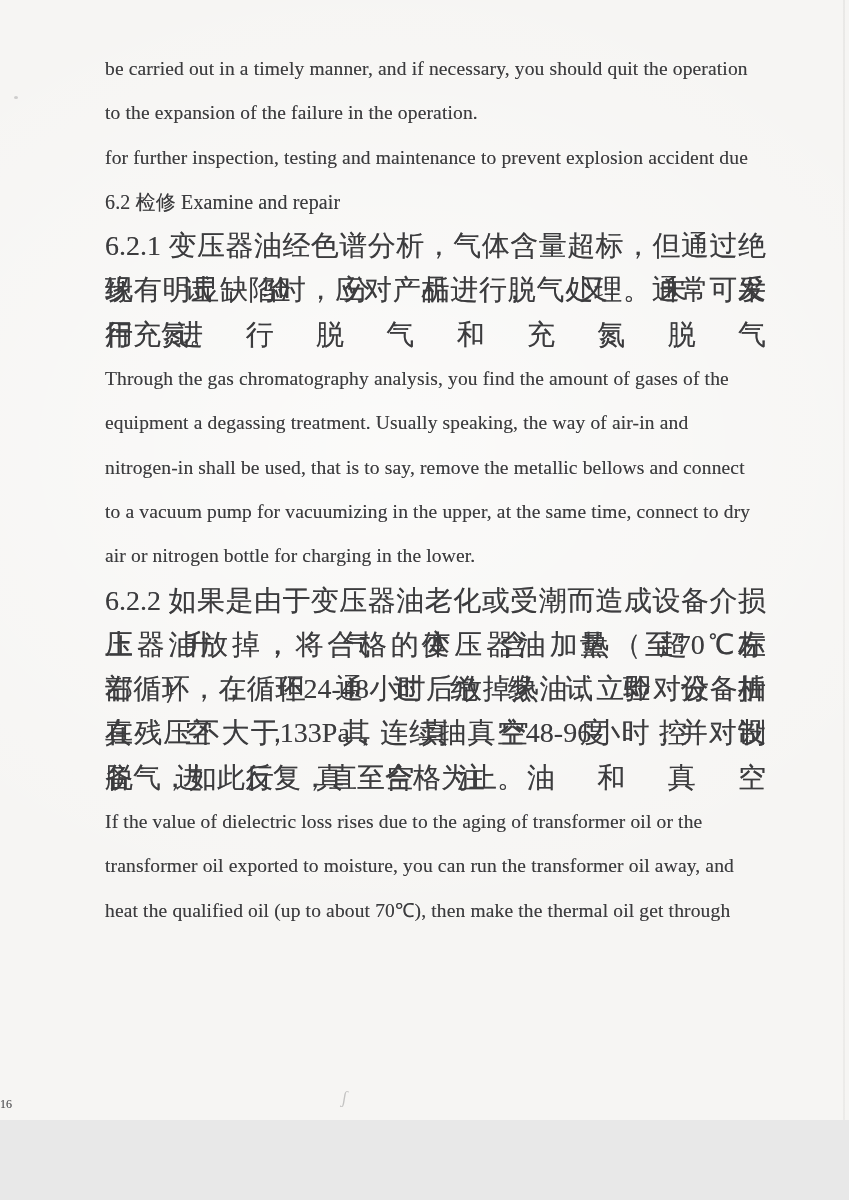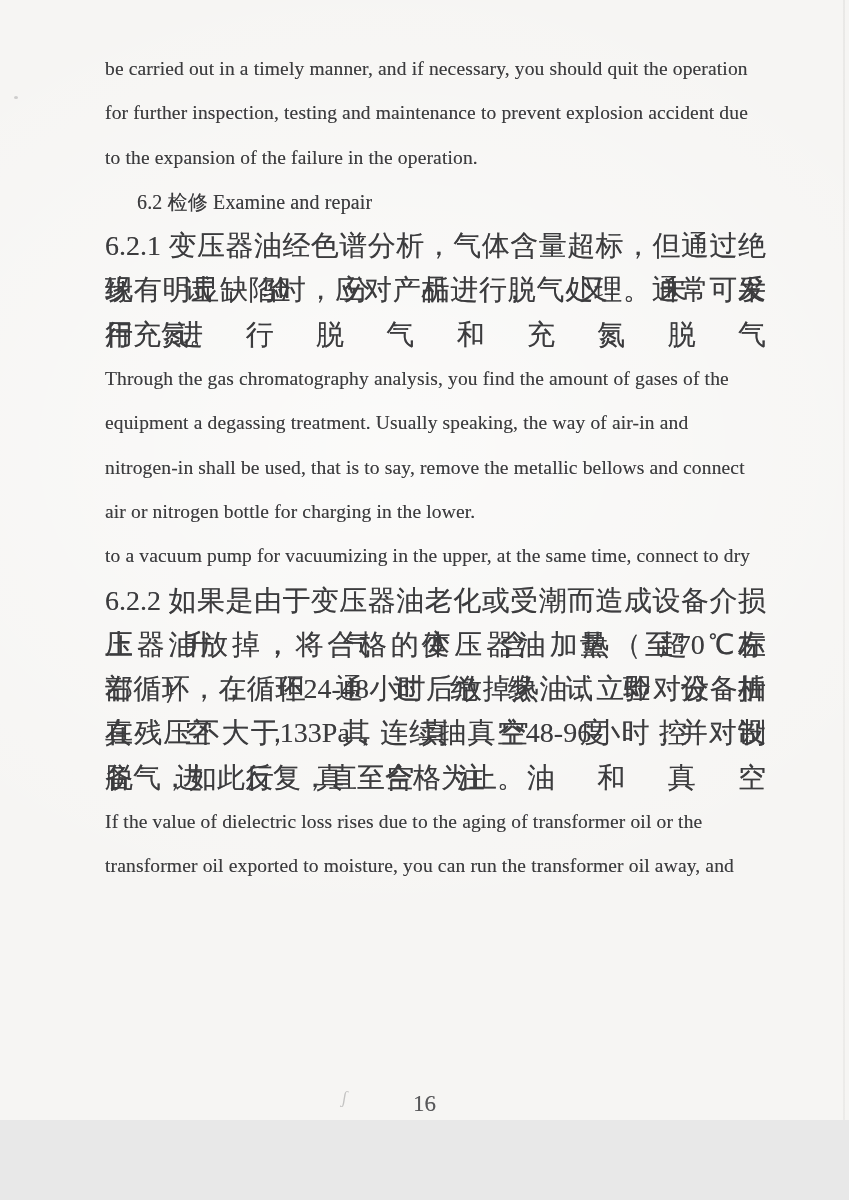--- a/index.html
+++ b/index.html
@@ -28,28 +28,28 @@
     font-size: 19.5px;
     letter-spacing: 0.15px;
     text-shadow: 0 0 0.5px rgba(70,70,72,0.55);
   }
   .line.zh { font-size: 28px; letter-spacing: 0; }
   .line.zh.j {
     white-space: normal;
     text-align: justify;
     text-align-last: justify;
   }
-  .line.heading { font-size: 20px; margin-left: 32px; }
+  .line.heading { font-size: 20px; }
   .page-number {
     position: absolute;
     left: 0;
     top: 1092px;
     width: 849px;
-    text-align: center;
-    font-size: 23px;
+    text-align: left;
+    font-size: 12px;
     line-height: 24px;
     color: #58585a;
     text-shadow: 0 0 0.5px rgba(90,90,92,0.5);
   }
   
   .right-edge-line {
     position: absolute;
     top: 0; right: 4px;
     width: 2px; height: 100%;
     background: linear-gradient(to bottom, #e6e5e3 0%, #efeeec 45%, #e9e8e6 100%);
@@ -94,53 +94,54 @@
 </style>
 </head>
 <body>
 
 <div class="page">
 
   <div class="text-block">
 
     <div class="para">
       <div class="line en">be carried out in a timely manner, and if necessary, you should quit the operation</div>
+      <div class="line en">to the expansion of the failure in the operation.</div>
       <div class="line en">for further inspection, testing and maintenance to prevent explosion accident due</div>
-      <div class="line en">to the expansion of the failure in the operation.</div>
     </div>
 
     <div class="para">
       <div class="line heading">6.2 检修  Examine and repair</div>
     </div>
 
     <div class="para">
       <div class="line zh j">6.2.1 变压器油经色谱分析，气体含量超标，但通过绝缘试验分析，又未发</div>
       <div class="line zh j">现有明显缺陷时，应对产品进行脱气处理。通常可采用进行脱气和充氮脱气</div>
       <div class="line zh">行充氮。</div>
     </div>
 
     <div class="para">
       <div class="line en">Through the gas chromatography analysis, you find the amount of gases of the</div>
       <div class="line en">equipment a degassing treatment. Usually speaking, the way of air-in and</div>
       <div class="line en">nitrogen-in shall be used, that is to say, remove the metallic bellows and connect</div>
+      <div class="line en">to a vacuum pump for vacuumizing in the upper, at the same time, connect to dry</div>
       <div class="line en">air or nitrogen bottle for charging in the lower.</div>
-      <div class="line en">to a vacuum pump for vacuumizing in the upper, at the same time, connect to dry</div>
     </div>
 
     <div class="para">
       <div class="line zh j">6.2.2 如果是由于变压器油老化或受潮而造成设备介损上升，气体含量超标</div>
       <div class="line zh j">压器油放掉，将合格的变压器油加热（至70℃左右），但通过绝缘试验分析</div>
       <div class="line zh j">部循环，在循环24-48小时后放掉热油，立即对设备抽真空，其真空度控制</div>
       <div class="line zh j">在残压不大于133Pa，连续抽真空48-96小时，并对设备进行真空注油和真空</div>
       <div class="line zh">脱气，如此反复，直至合格为止。</div>
     </div>
 
     <div class="para">
       <div class="line en">If the value of dielectric loss rises due to the aging of transformer oil or the</div>
       <div class="line en">transformer oil exported to moisture, you can run the transformer oil away, and</div>
+      <div class="line en">heat the qualified oil (up to about 70℃), then make the thermal oil get through</div>
     </div>
 
   </div>
 
   <div class="page-number">16</div>
 
   <div class="right-edge-line"></div>
   <div class="bottom-edge-line"></div>
   <div class="bottom-strip"></div>
   <div class="speck-left"></div>

